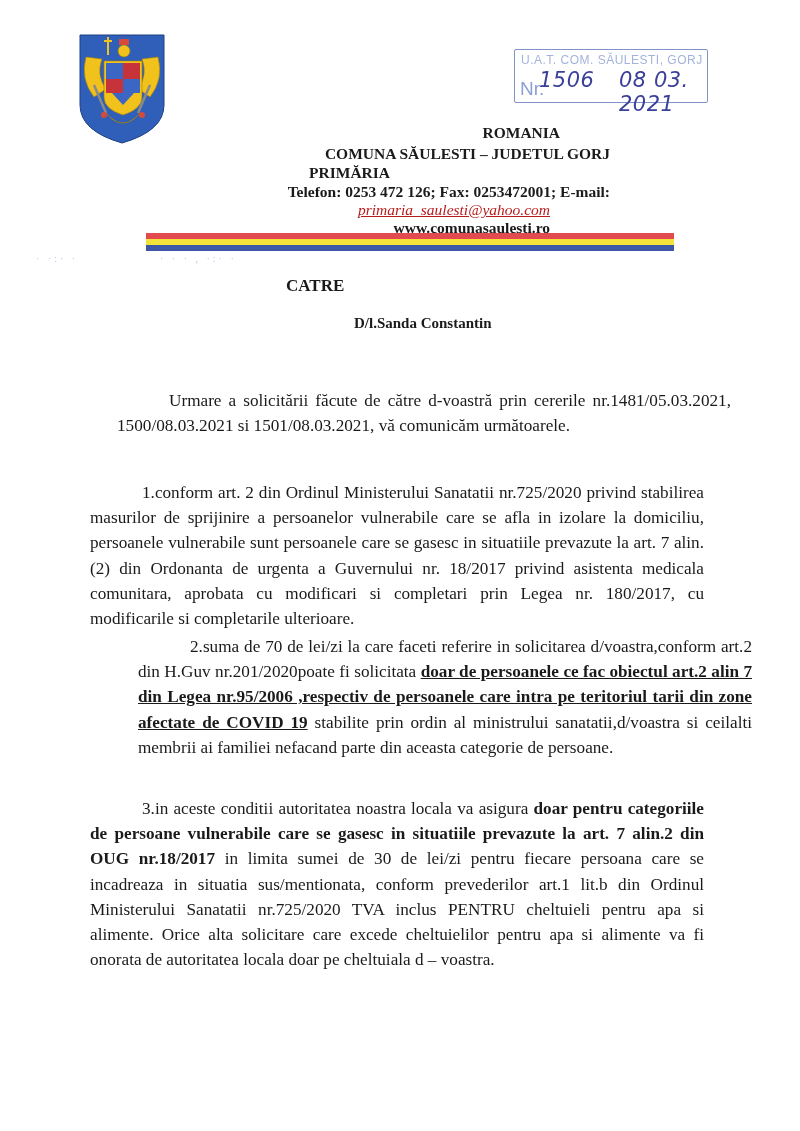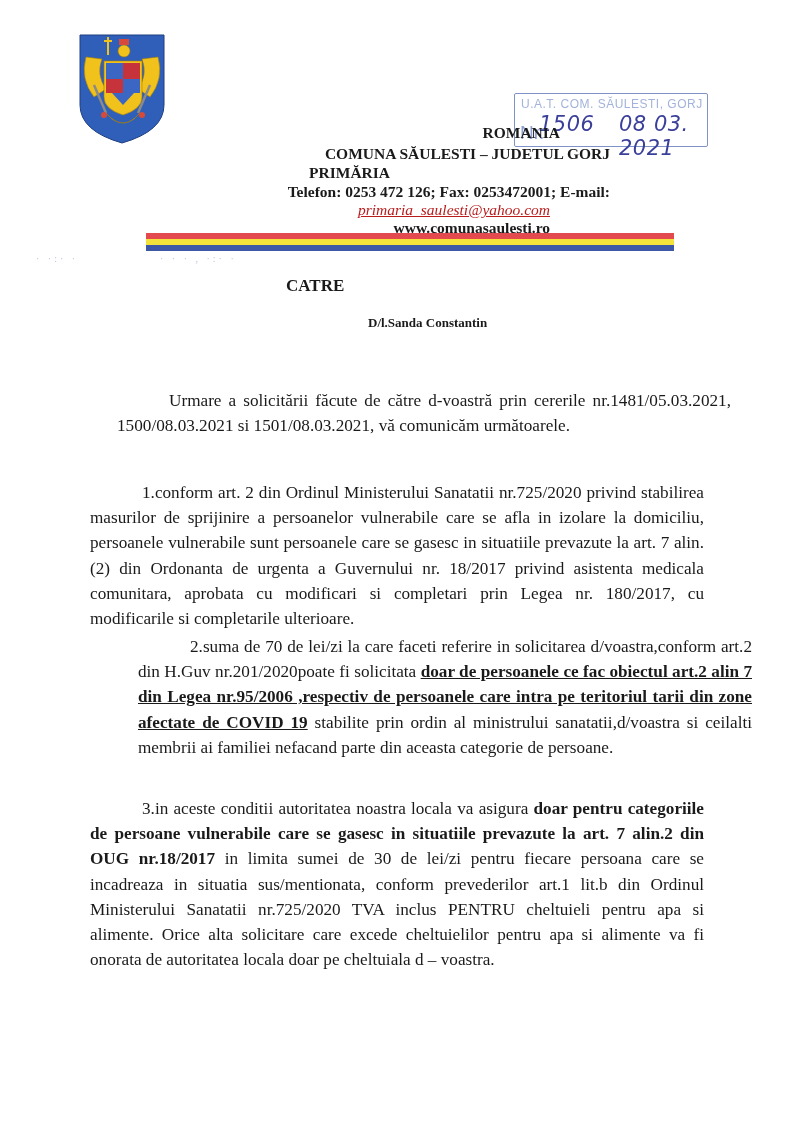--- a/index.html
+++ b/index.html
@@ -1,39 +1,39 @@
 <!DOCTYPE html>
 <html><head>
 <meta charset="utf-8">
 <style>
   html, body { margin: 0; padding: 0; background: #ffffff; }
   body { width: 800px; height: 1131px; position: relative; overflow: hidden;
          font-family: "Liberation Serif", "DejaVu Serif", serif; color: #1a1a1a; }
   .coat { position: absolute; left: 76px; top: 27px; width: 92px; height: 118px; }
   .stamp { position: absolute; left: 514px; top: 49px; width: 192px; height: 52px;
            border: 1.5px solid #7f93c8; border-radius: 2px; color: #8da0d2;
-           font-family: "Liberation Sans", sans-serif; margin-top: 44px; }
+           font-family: "Liberation Sans", sans-serif; }
   .stamp .top { position: absolute; left: 6px; top: 3px; font-size: 12px; letter-spacing: 0.5px; opacity: 0.8; }
   .stamp .nr { position: absolute; left: 5px; top: 28px; font-size: 19px; color: #8da0d2; }
   .stamp .hand { position: absolute; top: 18px; font-family: "DejaVu Sans", sans-serif;
                  font-style: italic; color: #3a3f9a; font-size: 21px; letter-spacing: 0.5px; }
   .header { position: absolute; left: 200px; width: 480px; text-align: right; font-weight: bold; font-size: 15.5px; }
   .h-romania { top: 124px; left: 260px; width: 300px; }
   .h-comuna { top: 145px; left: 210px; width: 400px; }
   .h-primaria { top: 164px; left: 250px; width: 140px; }
   .h-contact { top: 183px; left: 200px; width: 410px; }
   .h-email { top: 201px; left: 270px; width: 280px; font-weight: normal; font-style: italic; color: #b91c1c; text-decoration: underline; }
   .h-web { top: 219px; left: 270px; width: 280px; }
   .flag { position: absolute; left: 146px; top: 233px; width: 528px; height: 18px; }
   .flag div { height: 6px; }
   .flag .r { background: #e24a4f; }
   .flag .y { background: #f4e23a; }
   .flag .b { background: #3d57a6; }
   .catre { position: absolute; left: 286px; top: 276px; font-weight: bold; font-size: 17px; }
-  .dest { position: absolute; left: 368px; top: 315px; font-weight: bold; font-size: 13px; }
+  .dest { position: absolute; left: 354px; top: 315px; font-weight: bold; font-size: 15px; }
   .para { position: absolute; left: 90px; width: 614px; font-size: 17.2px; line-height: 25.2px; text-align: justify; }
   .para .indent { display: inline-block; width: 52px; }
   .p0 { top: 388px; margin-left: 27px; }
   .p1 { top: 480px; }
   .p2 { top: 634px; margin-left: 48px; }
   .p3 { top: 796px; }
   .bu { font-weight: bold; text-decoration: underline; }
   .b { font-weight: bold; }
   .specks { position: absolute; top: 253px; font-size: 10px; color: #b7c3e2; letter-spacing: 3px; }
 </style>

